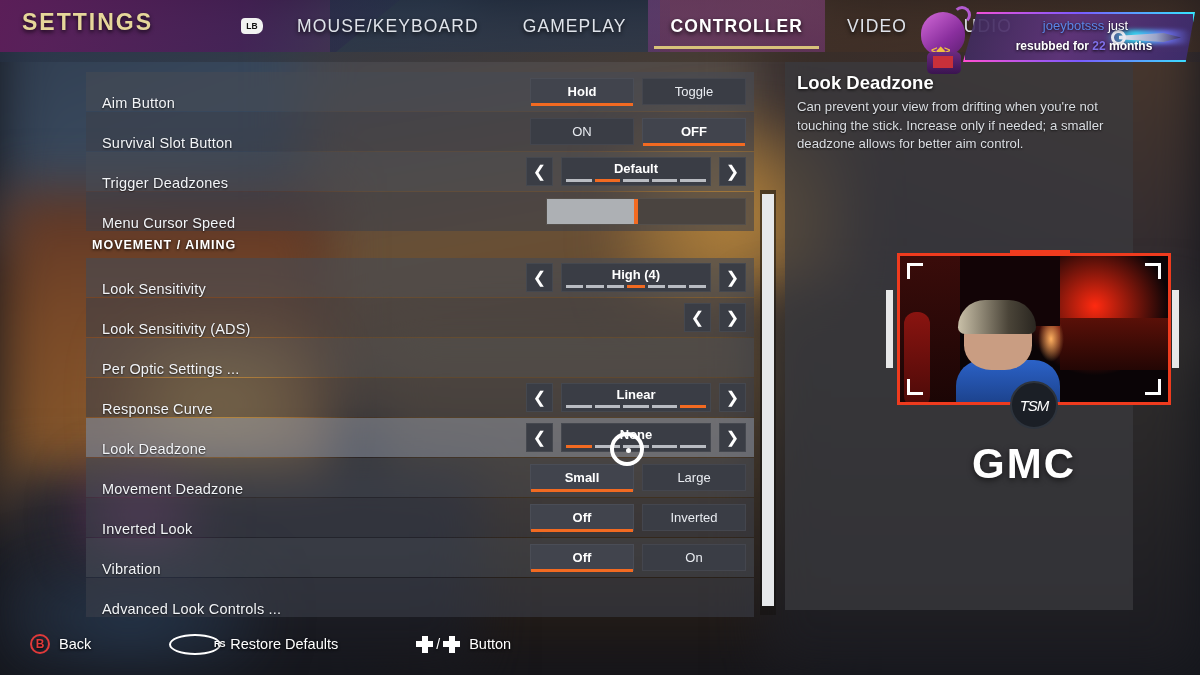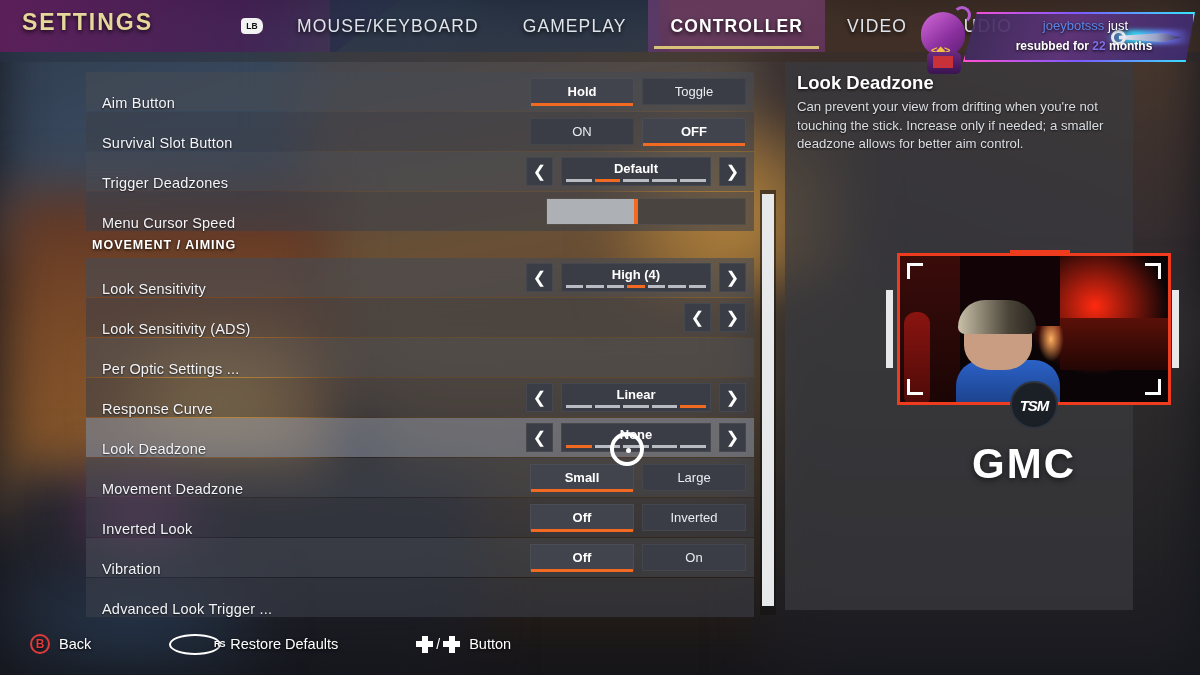--- a/index.html
+++ b/index.html
@@ -138,21 +138,21 @@
   .c-br { right:7px; bottom:7px; border-left:0; border-top:0; }
   #cam-side-l { position:absolute; left:886px; top:290px; width:7px; height:78px;
                 background:#e8e8e8; z-index:6; }
   #cam-side-r { position:absolute; left:1172px; top:290px; width:7px; height:78px;
                 background:#e8e8e8; z-index:6; }
   #cam-top { position:absolute; left:1010px; top:250px; width:60px; height:5px;
              background:#ef3b1e; z-index:7; }
   #tsm { position:absolute; left:1010px; top:381px; width:48px; height:48px; z-index:8;
          border-radius:50%; background:#1b1f26; border:2px solid #2e343d;
          display:flex; align-items:center; justify-content:center;
-         color:#fff; font-size:15px; font-weight:bold; letter-spacing:-1px; font-style:italic; }
+         color:#fff; font-size:15px; font-weight:normal; letter-spacing:-1px; font-style:italic; }
 
   
   #gmc { position:absolute; left:972px; top:440px; z-index:6; color:#ffffff;
          font-size:42px; font-weight:bold; letter-spacing:2px;
          font-family:"Liberation Sans", sans-serif;
          text-shadow:0 2px 6px rgba(0,0,0,.6); }
 
   
   #alert { position:absolute; left:905px; top:6px; width:290px; height:62px; z-index:20; }
   #alert-plate { position:absolute; left:58px; top:6px; width:232px; height:50px;
@@ -382,21 +382,21 @@
 
   <div class="row">
     <span class="label">Vibration</span>
     <span class="ctl">
       <span class="tbtn on">Off</span>
       <span class="tbtn">On</span>
     </span>
   </div>
 
   <div class="row alt">
-    <span class="label">Advanced Look Trigger ...</span>
+    <span class="label">Advanced Look Controls ...</span>
   </div>
 </div>
 
 <div id="scroll-track">
   <div id="scroll-thumb"></div>
 </div>
 
 <div id="info">
   <h2>Look Deadzone</h2>
   <p>Can prevent your view from drifting when you're not touching the stick. Increase only if needed; a smaller deadzone allows for better aim control.</p>

